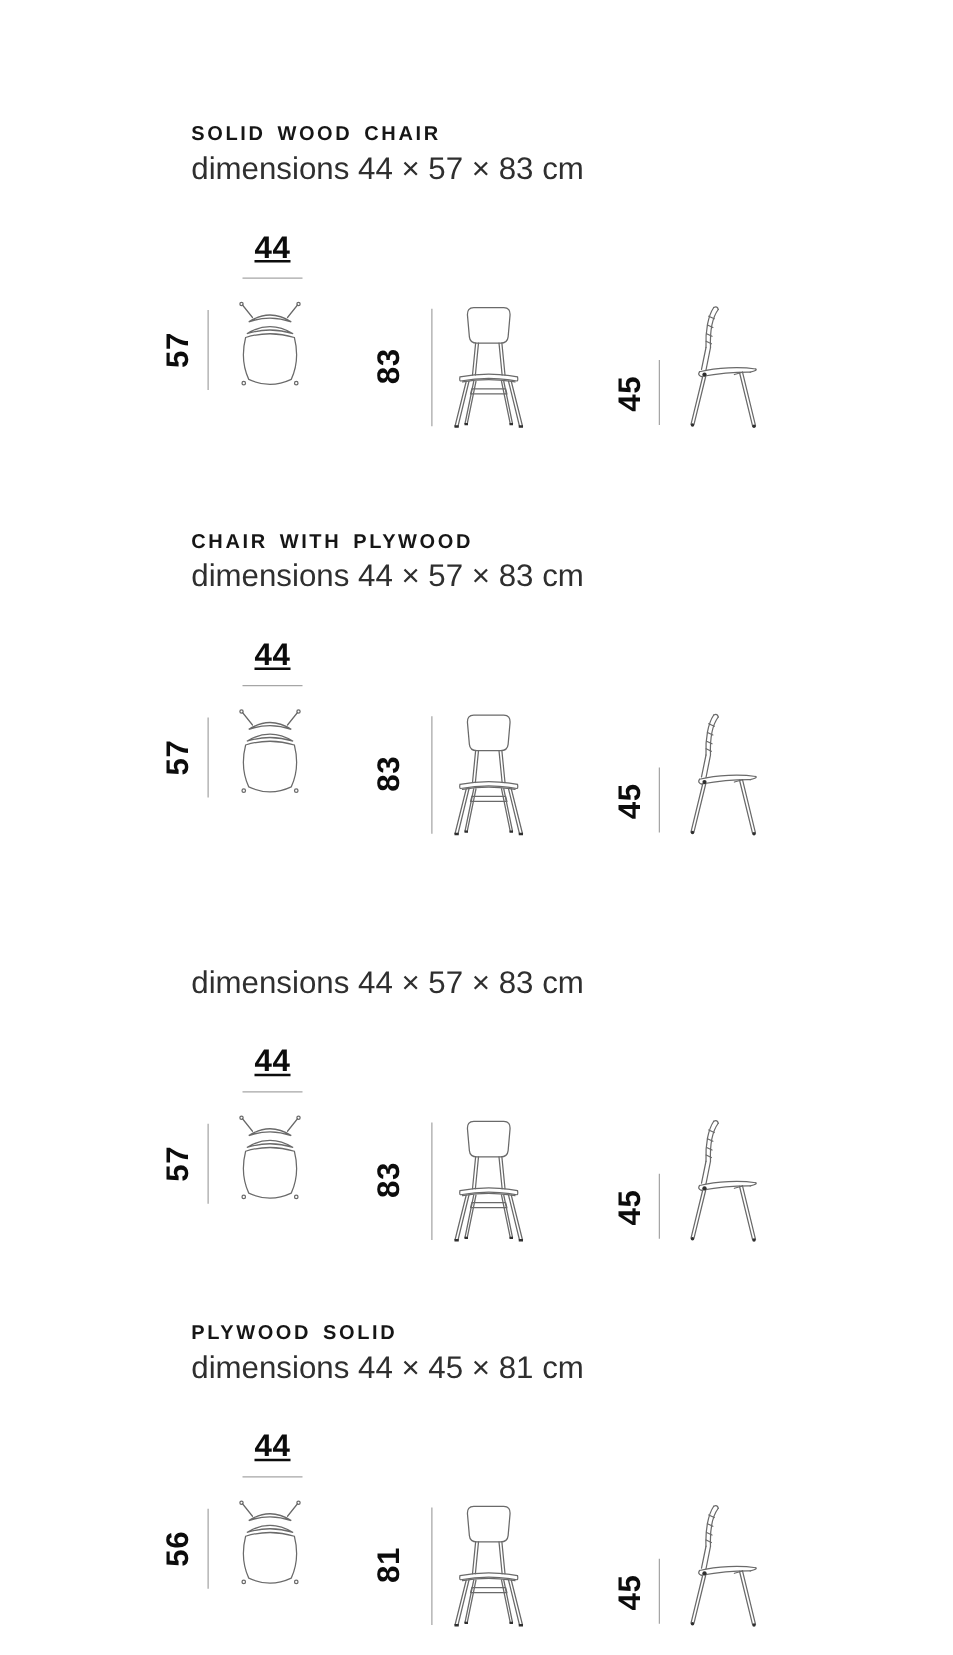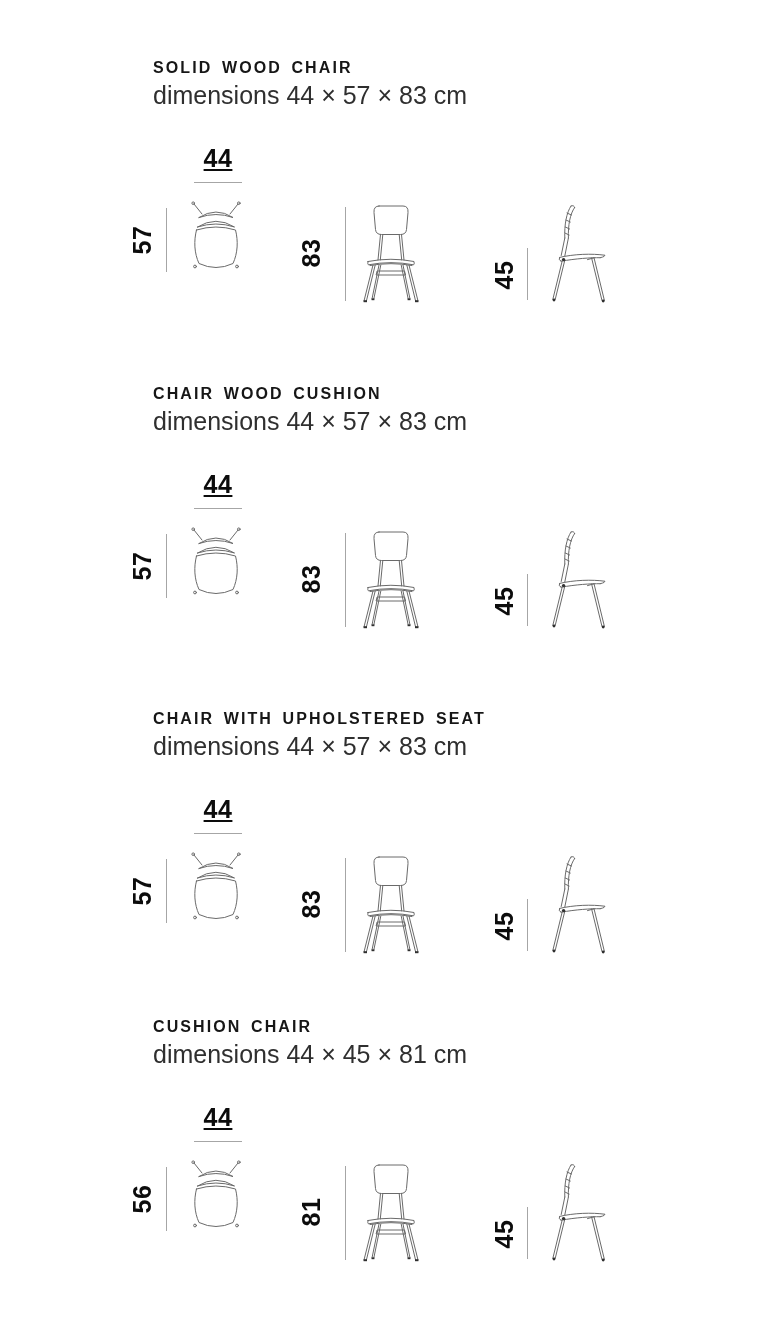--- a/index.html
+++ b/index.html
@@ -1,21 +1,21 @@
 <!DOCTYPE html>
 <html><head>
 <meta charset="utf-8">
 <style>
   html,body{margin:0;padding:0;}
   body{
     width:762px;height:1324px;position:relative;background:#ffffff;
     font-family:"Liberation Sans","DejaVu Sans",sans-serif;
     -webkit-font-smoothing:antialiased;overflow:hidden;
   }
-  .section{position:absolute;left:0;width:762px;height:315px;}
+  .section{position:absolute;left:0;width:762px;height:315px;margin-top:40px;}
   #section-1{top:57px}
   #section-2{top:383px}
   #section-3{top:708px}
   #section-4{top:1016px}
 
   .title{
     position:absolute;left:153px;top:2px;margin:0;
     font-size:16px;font-weight:700;letter-spacing:2.1px;word-spacing:3px;
     color:#161616;white-space:nowrap;
   }
@@ -135,21 +135,21 @@
       <use href="#sym-chair-front"></use>
     </svg>
   <div class="dim-num rot num-seat">45</div>
   <div class="dim-line vline vline-seat"></div>
   <svg class="drawing side-drawing" viewBox="0 0 72 102">
       <use href="#sym-chair-side"></use>
     </svg>
 </section>
 
 <section class="section" id="section-2">
-  <h2 class="title">CHAIR WOOD CUSHION</h2>
+  <h2 class="title">CHAIR WITH PLYWOOD</h2>
   <p class="subtitle">dimensions 44 × 57 × 83 cm</p>
   <div class="dim-num num-width">44</div>
   <div class="dim-line hline-width"></div>
   <div class="dim-num rot num-depth">57</div>
   <div class="dim-line vline vline-depth"></div>
   <svg class="drawing top-drawing" viewBox="0 0 60 78">
       <use href="#sym-chair-top"></use>
     </svg>
   <div class="dim-num rot num-height">83</div>
   <div class="dim-line vline vline-height"></div>
@@ -157,21 +157,20 @@
       <use href="#sym-chair-front"></use>
     </svg>
   <div class="dim-num rot num-seat">45</div>
   <div class="dim-line vline vline-seat"></div>
   <svg class="drawing side-drawing" viewBox="0 0 72 102">
       <use href="#sym-chair-side"></use>
     </svg>
 </section>
 
 <section class="section" id="section-3">
-  <h2 class="title">CHAIR WITH UPHOLSTERED SEAT</h2>
   <p class="subtitle">dimensions 44 × 57 × 83 cm</p>
   <div class="dim-num num-width">44</div>
   <div class="dim-line hline-width"></div>
   <div class="dim-num rot num-depth">57</div>
   <div class="dim-line vline vline-depth"></div>
   <svg class="drawing top-drawing" viewBox="0 0 60 78">
       <use href="#sym-chair-top"></use>
     </svg>
   <div class="dim-num rot num-height">83</div>
   <div class="dim-line vline vline-height"></div>
@@ -179,21 +178,21 @@
       <use href="#sym-chair-front"></use>
     </svg>
   <div class="dim-num rot num-seat">45</div>
   <div class="dim-line vline vline-seat"></div>
   <svg class="drawing side-drawing" viewBox="0 0 72 102">
       <use href="#sym-chair-side"></use>
     </svg>
 </section>
 
 <section class="section" id="section-4">
-  <h2 class="title">CUSHION CHAIR</h2>
+  <h2 class="title">PLYWOOD SOLID</h2>
   <p class="subtitle">dimensions 44 × 45 × 81 cm</p>
   <div class="dim-num num-width">44</div>
   <div class="dim-line hline-width"></div>
   <div class="dim-num rot num-depth">56</div>
   <div class="dim-line vline vline-depth"></div>
   <svg class="drawing top-drawing" viewBox="0 0 60 78">
       <use href="#sym-chair-top"></use>
     </svg>
   <div class="dim-num rot num-height">81</div>
   <div class="dim-line vline vline-height"></div>

